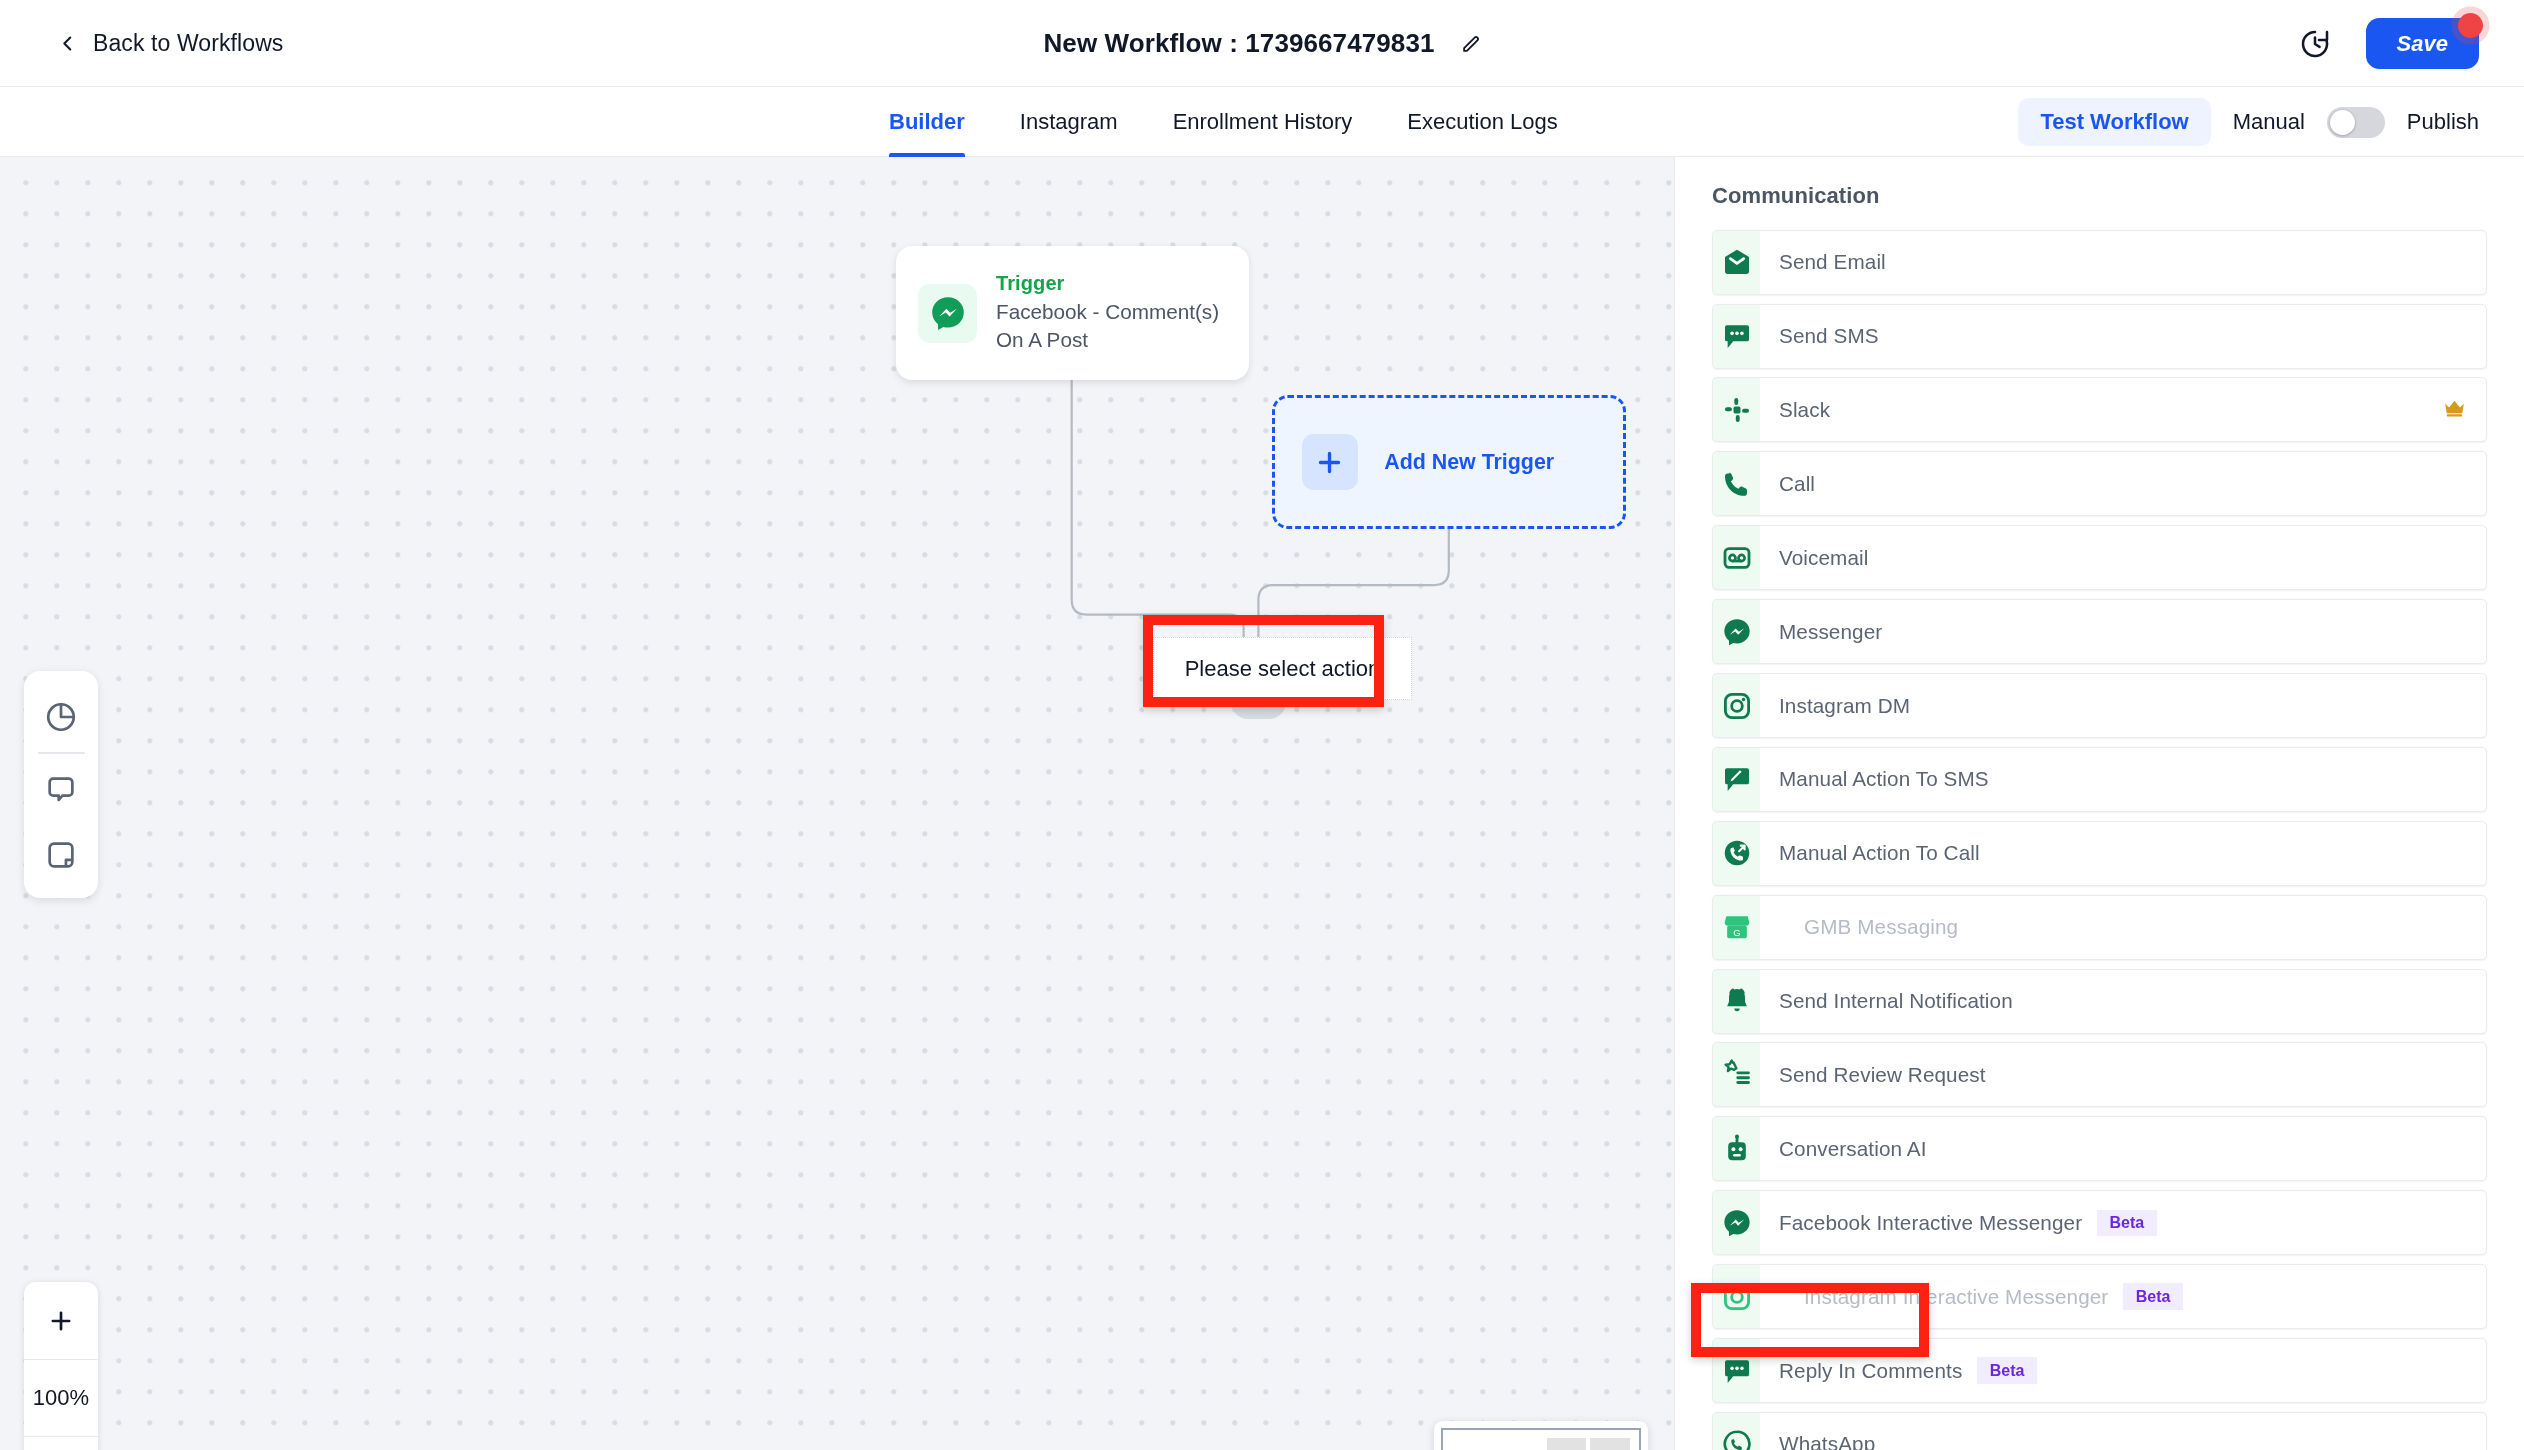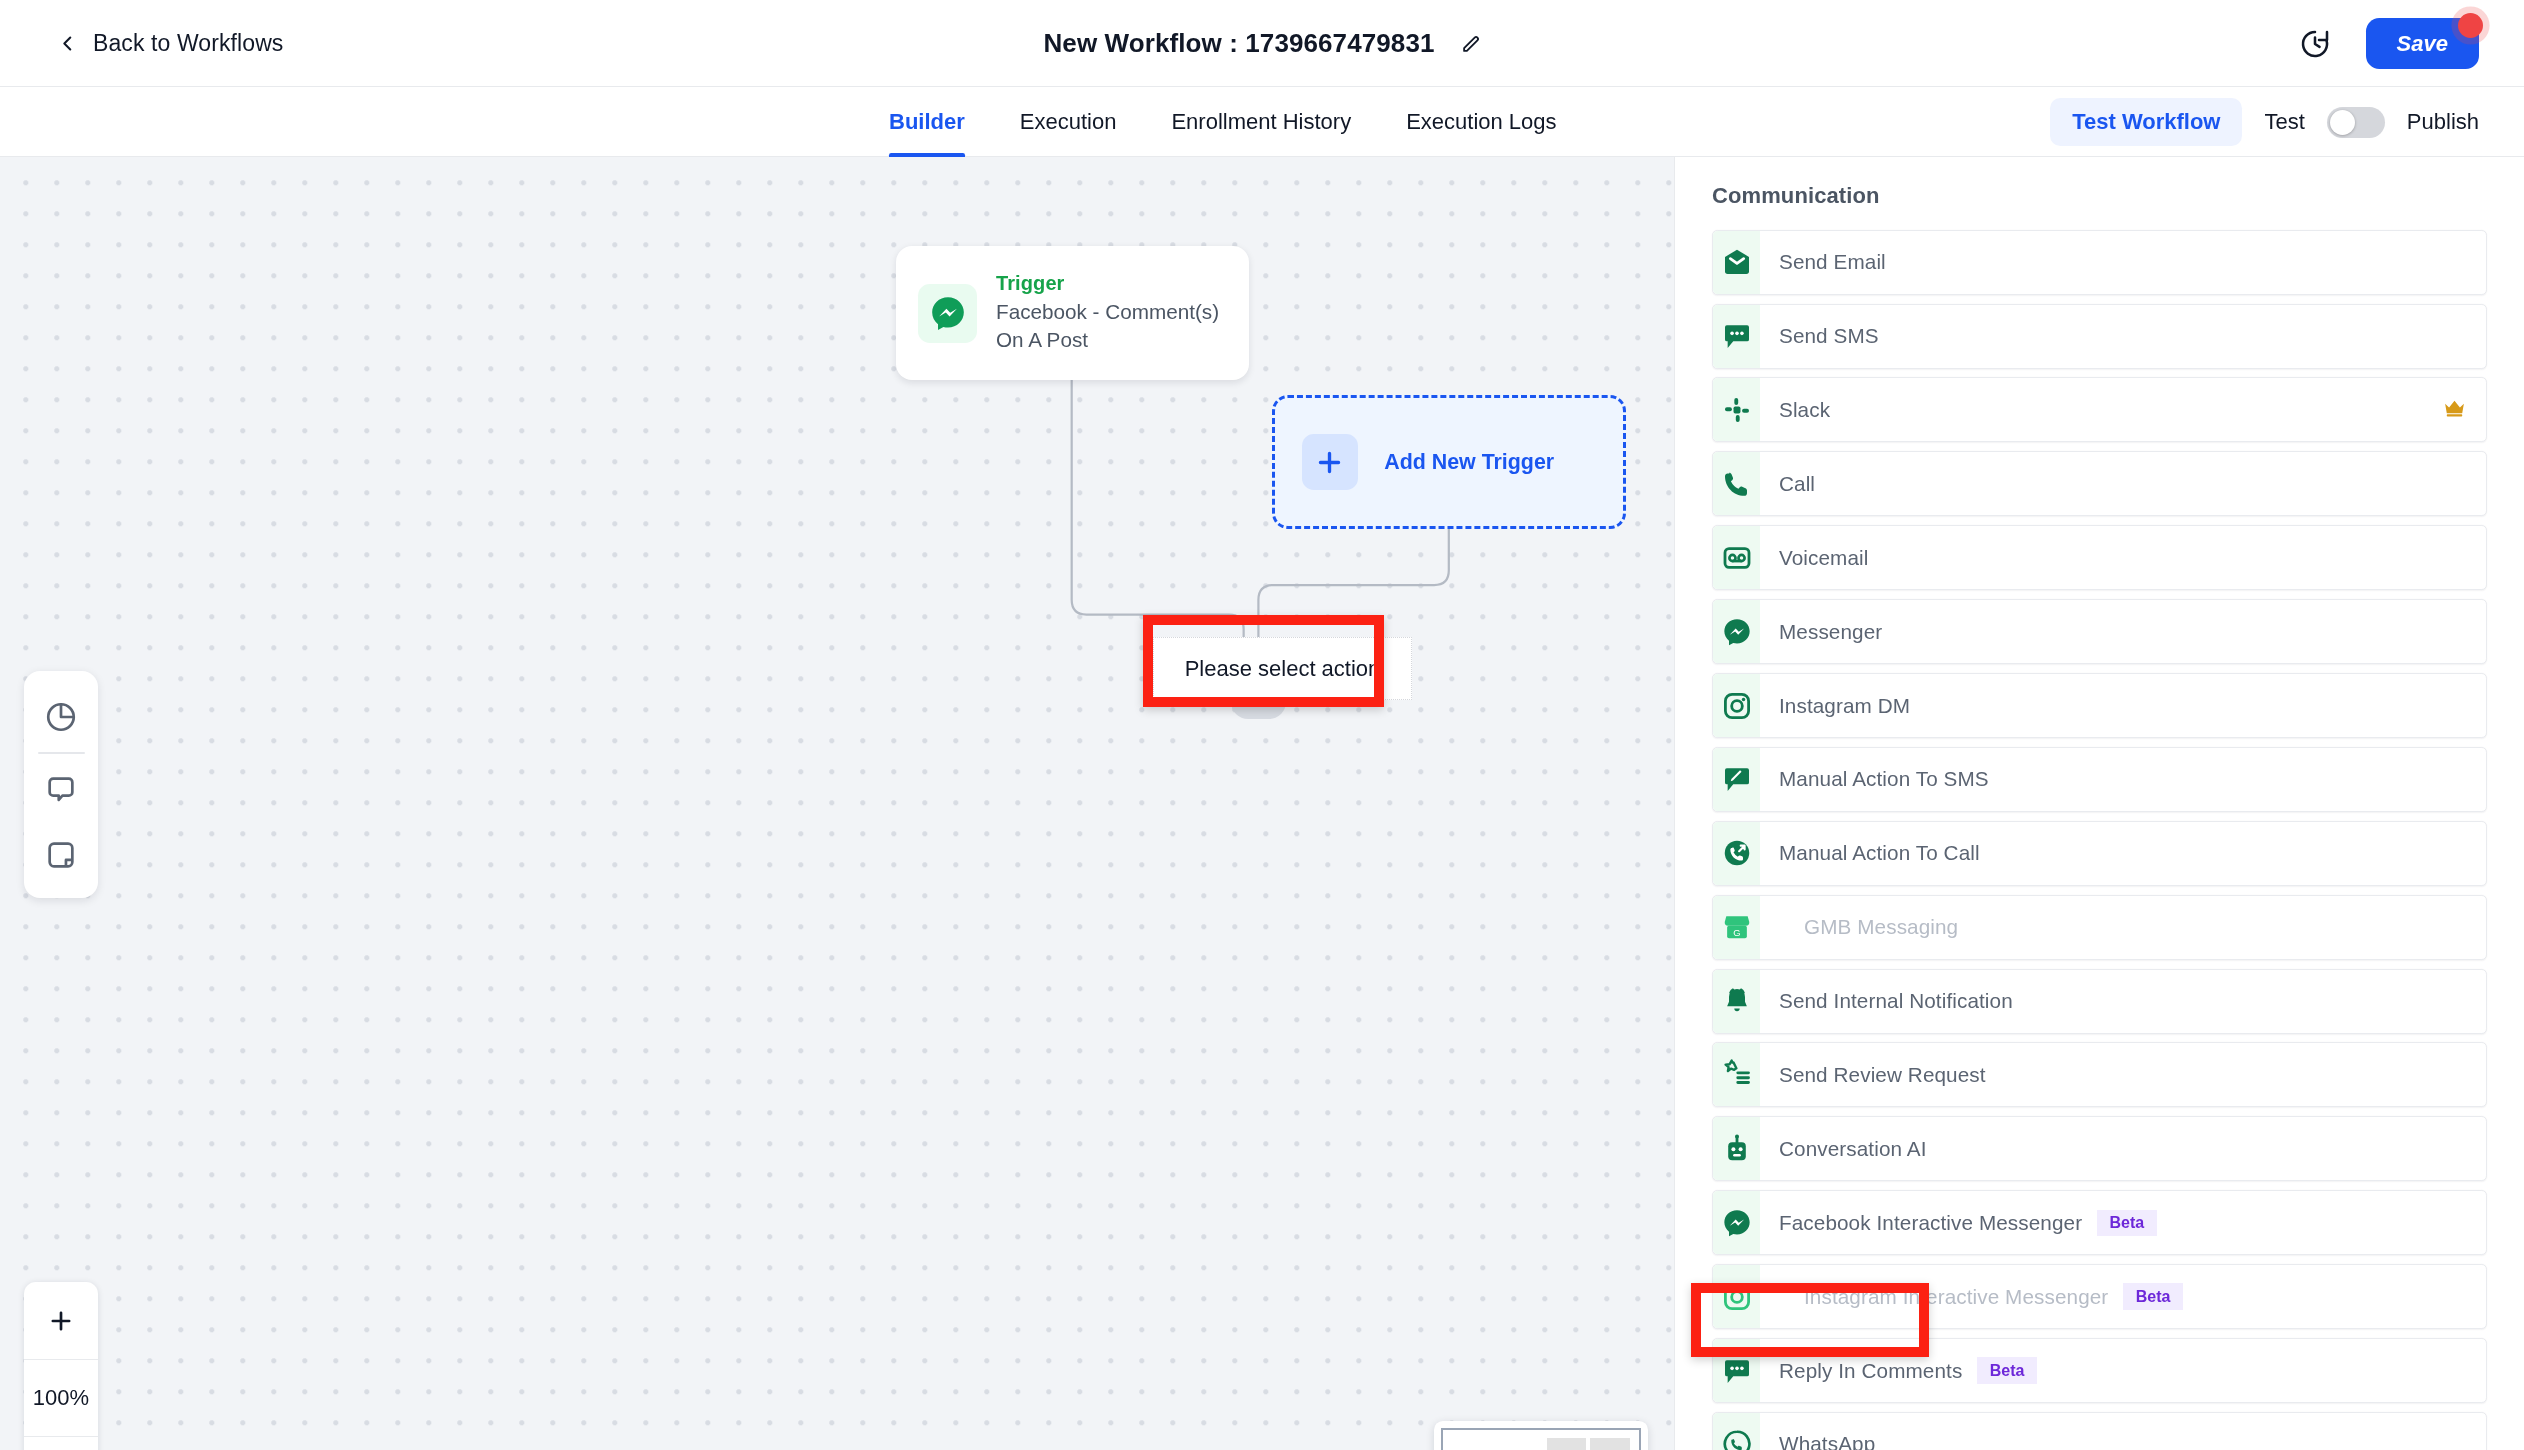--- a/index.html
+++ b/index.html
@@ -235,27 +235,27 @@
     <div class="save-wrap">
       <button class="save-btn">Save</button>
       <span class="save-dot"></span>
     </div>
   </div>
 </div>
 
 <div class="tabbar">
   <div class="tabs">
     <div class="tab active">Builder</div>
-    <div class="tab">Execution</div>
+    <div class="tab">Instagram</div>
     <div class="tab">Enrollment History</div>
     <div class="tab">Execution Logs</div>
   </div>
   <div class="tab-right">
     <div class="test-wf">Test Workflow</div>
-    <span class="draft-lbl">Test</span>
+    <span class="draft-lbl">Manual</span>
     <div class="switch">
         <span class="knob"></span>
       </div>
     <span class="publish-lbl">Publish</span>
   </div>
 </div>
 
 <div class="canvas">
 
   <svg class="edges" viewBox="0 0 2268 1752" width="1674" height="1293">

